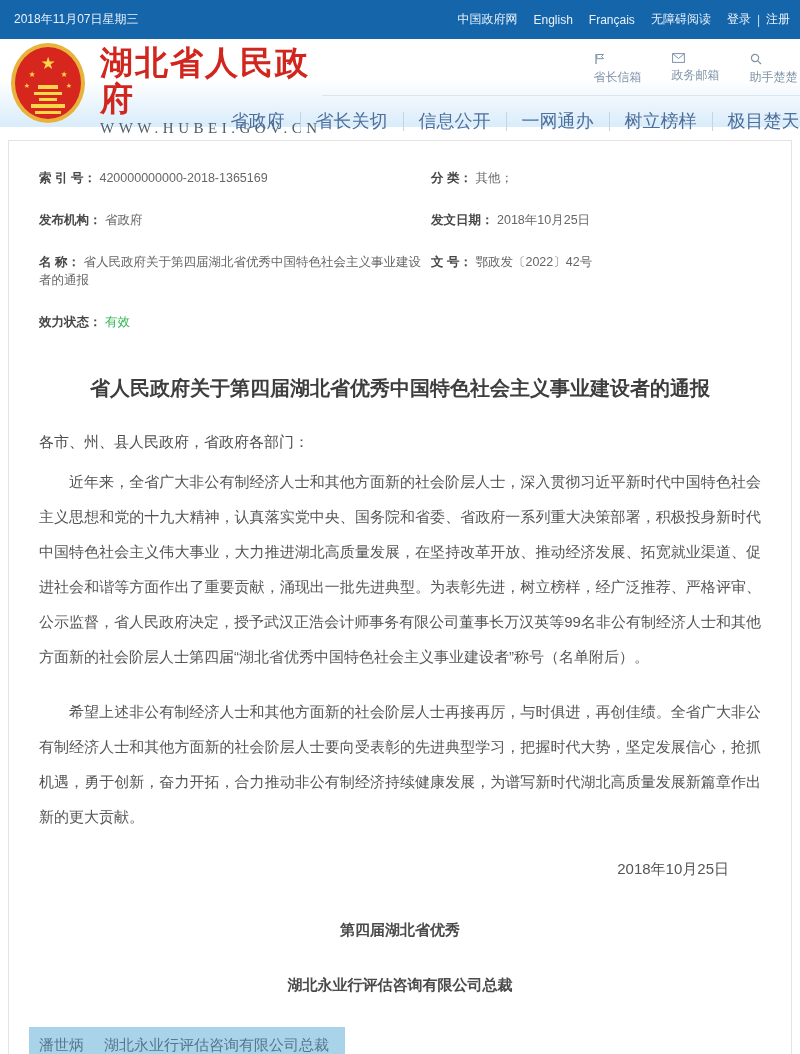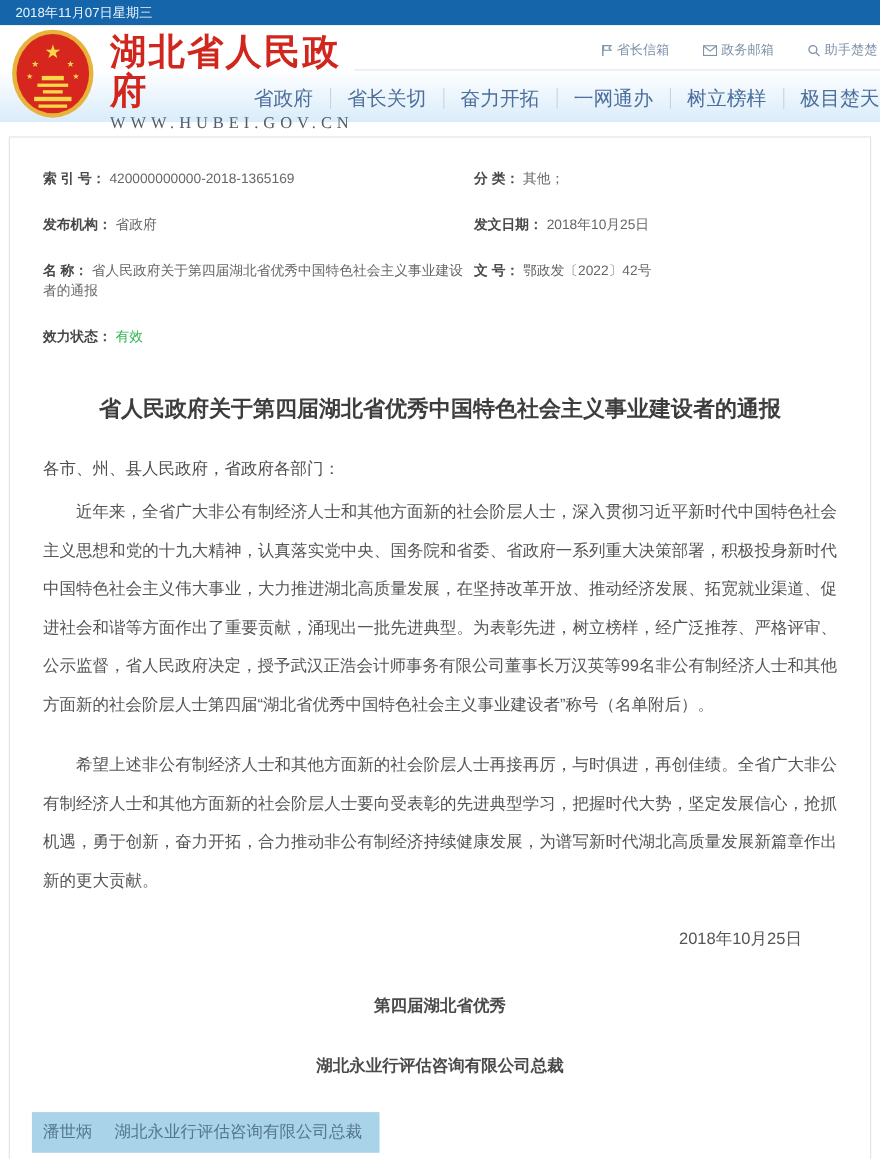--- a/index.html
+++ b/index.html
@@ -1,37 +1,37 @@
 <!DOCTYPE html>
 <html><head>
 <meta charset="utf-8">
 <style>
   * { margin:0; padding:0; box-sizing:border-box; }
   html,body { width:800px; background:#ffffff; font-family:"Liberation Sans", sans-serif; }
   body { min-height:1054px; overflow:hidden; }
 
   
-  .topbar { height:23px; background:#1565ab; color:#e9f2fb; font-size:12px;
+  .topbar { height:39px; background:#1565ab; color:#e9f2fb; font-size:12px;
             display:flex; justify-content:space-between; align-items:center; padding:0 10px 0 14px;gap:44px; }
   .topbar-links { display:flex; align-items:center; gap:16px; }
   .topbar-links .sep { opacity:.85; margin:0 -10px; }
   .topbar a, .tblink { color:#e9f2fb; text-decoration:none; cursor:pointer; }
 
   
   .header { height:88px; background:linear-gradient(#ffffff 45%, #d9ecfa 100%);
             display:flex; justify-content:space-between; padding:4px 12px 0 8px; }
   .brand { display:flex; align-items:center; gap:12px; }
   .brand-text { display:flex; flex-direction:column; }
   .site-name { font-size:33px; font-weight:bold; color:#d0261d; letter-spacing:2px; line-height:1.1;margin-top:12px; }
   .site-url  { font-family:"Liberation Serif", serif; font-size:15px; color:#4f5d68;
                letter-spacing:4.5px; margin-top:3px; }
   .header-right { display:flex; flex-direction:column; align-items:flex-end; padding-top:6px; width:478px; }
   .quick-links { display:flex; gap:30px; font-size:12px; color:#7e92a8; width:100%;
                  justify-content:flex-end; border-bottom:1px solid #dde6ee; padding:4px 2px 9px 0; }
-  .quick-link { display:flex; align-items:center; gap:4px; cursor:pointer; }
+  .quick-link { display:flex; align-items:flex-start; gap:4px; cursor:pointer;flex-direction:column; }
   .quick-link svg { display:block; }
   .nav { display:flex; align-items:center; padding:13px 0 0; font-size:18px; color:#4d6f9c; }
   .nav-item { cursor:pointer; white-space:nowrap; }
   .nav-sep { width:1px; height:19px; background:#c6d4e2; margin:0 15px; }
 
   
   .card { margin:13px 8px 0; border:1px solid #e3e3e3; background:#fff; padding:16px 30px 60px; }
 
   .meta { display:grid; grid-template-columns:1fr 330px; font-size:12.5px; color:#666; }
   .meta-cell { padding:12px 0 11px; line-height:1.5; }
@@ -52,20 +52,29 @@
   .name-row { font-size:15px; color:#595959; padding:9px 0; margin-bottom:12px; display:flex;margin-top:20px; }
   .name-row .person { margin-right:20px; white-space:nowrap; }
   .name-row.highlight { background:#a9d3e8; color:#557690; width:max-content;
                         padding:9px 16px 9px 10px; margin-left:-10px; }
 </style>
 </head>
 <body>
 
 <div class="topbar">
   <span>2018年11月07日星期三</span>
+  <div class="topbar-links">
+    <span class="tblink">中国政府网</span>
+    <span class="tblink">English</span>
+    <span class="tblink">Français</span>
+    <span class="tblink">无障碍阅读</span>
+    <span class="tblink">登录</span>
+    <span class="sep">|</span>
+    <span class="tblink">注册</span>
+  </div>
 </div>
 
 <div class="header">
   <div class="brand">
     <span>
       <svg width="80" height="84" viewBox="0 0 80 84">
         <ellipse cx="40" cy="42" rx="37" ry="40" fill="#e8b33a"></ellipse>
         <ellipse cx="40" cy="42" rx="33" ry="36" fill="#d6261e"></ellipse>
         <text x="40" y="28" font-size="17" fill="#f9d64a" text-anchor="middle">★</text>
         <text x="24" y="36" font-size="8" fill="#f9d64a" text-anchor="middle">★</text>
@@ -113,21 +122,21 @@
             </svg>
         </span>
         <span>助手楚楚</span>
       </span>
     </div>
     <div class="nav">
       <span class="nav-item">省政府</span>
       <span class="nav-sep"></span>
       <span class="nav-item">省长关切</span>
       <span class="nav-sep"></span>
-      <span class="nav-item">奋力开拓</span>
+      <span class="nav-item">信息公开</span>
       <span class="nav-sep"></span>
       <span class="nav-item">一网通办</span>
       <span class="nav-sep"></span>
       <span class="nav-item">树立榜样</span>
       <span class="nav-sep"></span>
       <span class="nav-item">极目楚天</span>
     </div>
   </div>
 </div>
 

